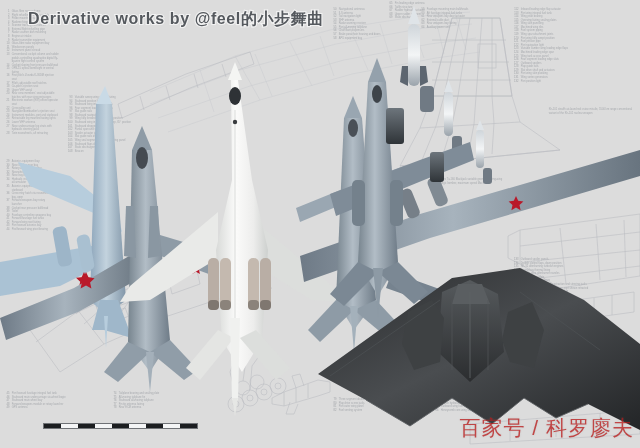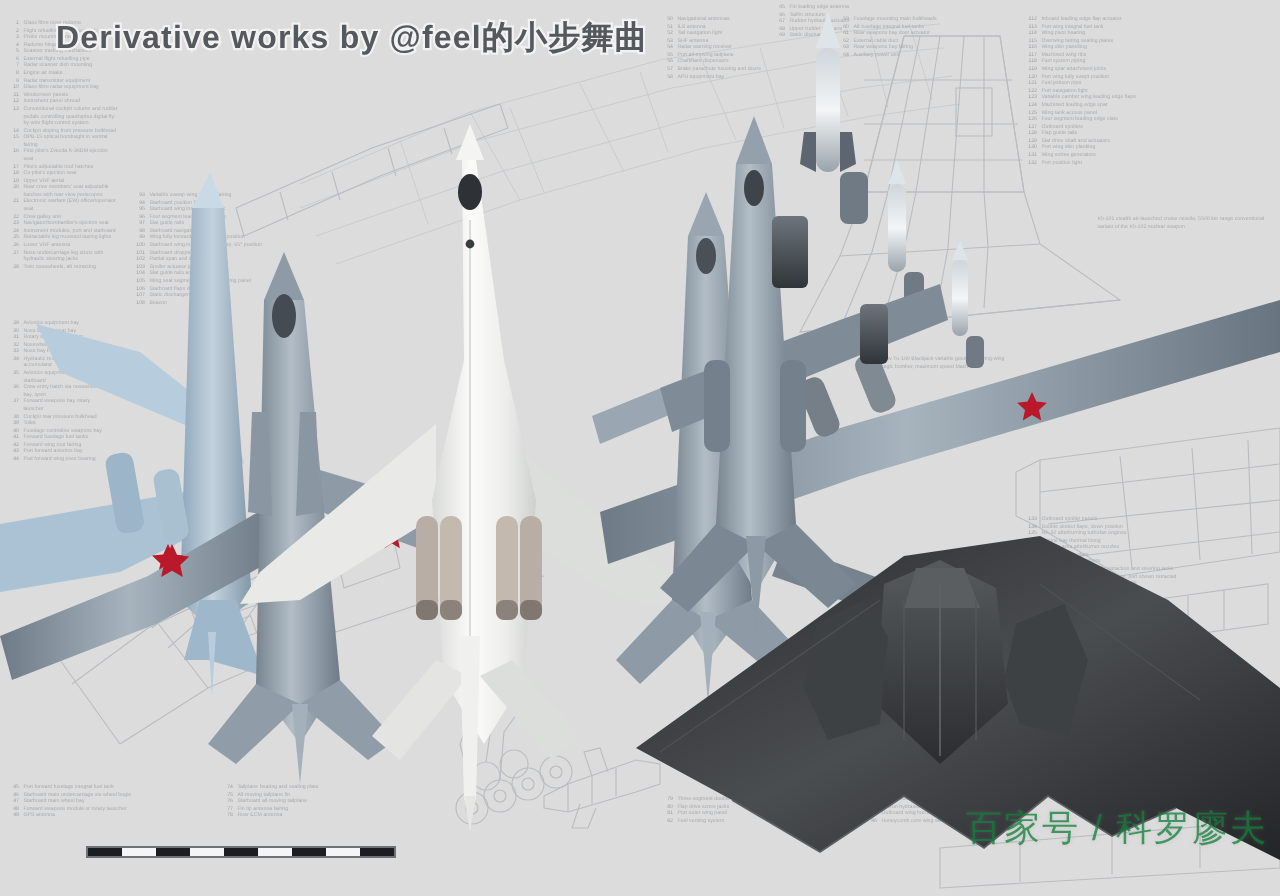--- a/index.html
+++ b/index.html
@@ -64,22 +64,22 @@
   .title-en{
     margin-top:1px;
     font-size:16px;font-weight:bold;color:#55595e;
     letter-spacing:.6px;
     -webkit-text-stroke:2.2px #f2f2f2;
     paint-order:stroke fill;
   }
 
   
   .watermark{
-    position:absolute;right:6px;bottom:22px;z-index:60;
-    font-size:18px;color:#15803d;opacity:.78;
+    position:absolute;right:6px;bottom:6px;z-index:60;
+    font-size:21px;color:#b91c1c;opacity:.78;
     letter-spacing:1px;font-weight:500;
     text-shadow:0 0 2px rgba(140,140,140,.35);
   }
 
   
   .scalebar{position:absolute;left:44px;top:424px;z-index:35;display:flex;height:4px;
             outline:.5px solid #6f7276;}
   .scalebar i{display:block;width:17px;height:4px;}
   .scalebar i:nth-child(odd){background:#1b1d20;}
   .scalebar i:nth-child(even){background:#f4f5f6;}

